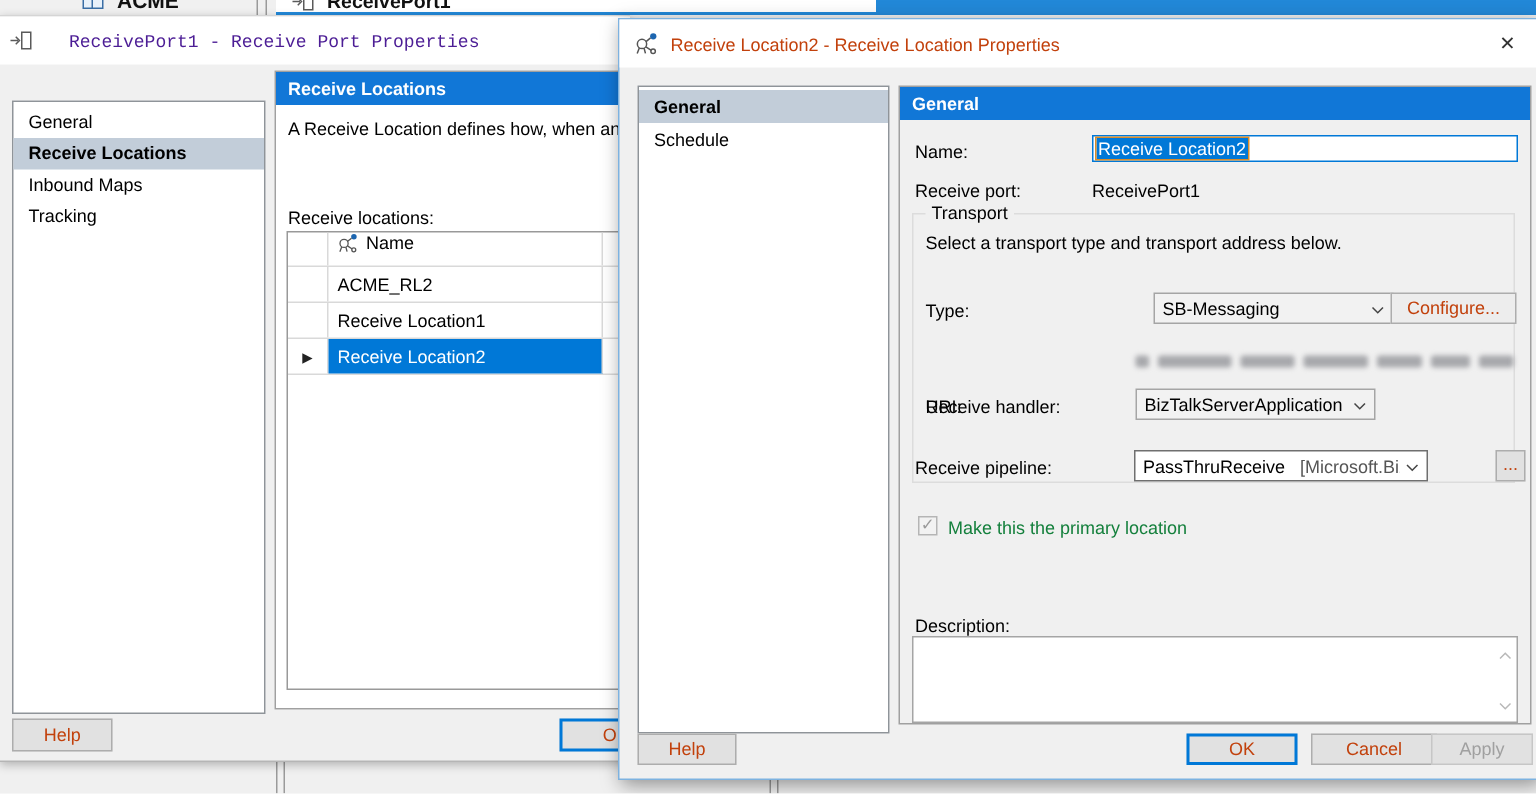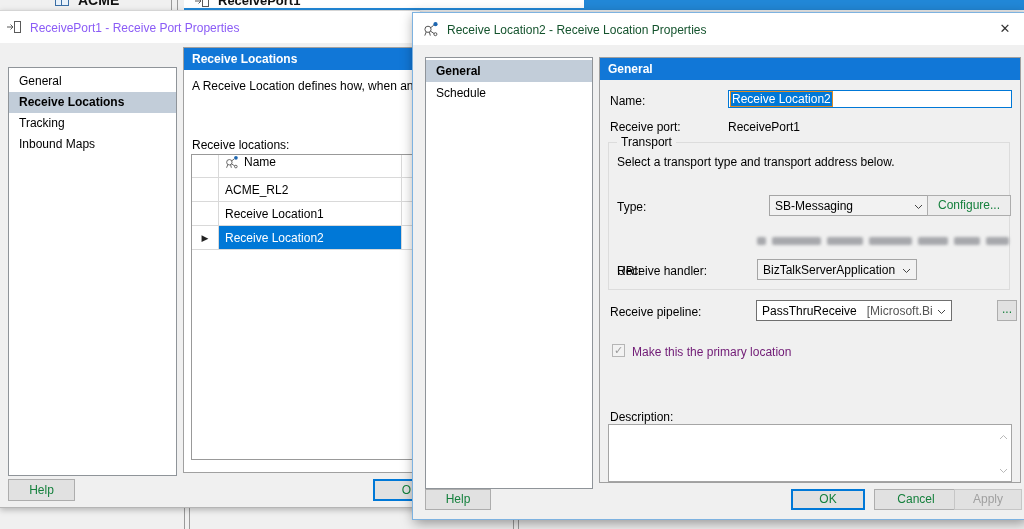--- a/index.html
+++ b/index.html
@@ -30,21 +30,21 @@
   .nav-sel{font-weight:bold;background:#c2cdd9;}
 
   .panel{position:absolute;border:1px solid #a0a0a0;overflow:hidden;}
   .panel-white{background:#ffffff;}
   .panel-gray{background:#f0f0f0;}
   .bluehead{position:absolute;left:0;top:0;right:0;height:22px;background:#1177d7;color:#fff;
             font-weight:bold;line-height:22px;padding-left:8px;}
 
   .lbl{position:absolute;white-space:nowrap;}
   .btn{position:absolute;background:#e1e1e1;border:1px solid #adadad;text-align:center;
-       font-size:12px;color:#15803d;box-sizing:border-box;}
+       font-size:12px;color:#c2410c;box-sizing:border-box;}
   .btn-focus{border:2px solid #0078d7;}
   .btn-disabled{color:#a0a0a0;border-color:#c6c6c6;}
 
   
   .grid{position:absolute;background:#ffffff;border:1px solid #999;box-sizing:border-box;overflow:hidden;}
   .grid-row{position:relative;height:22px;border-bottom:1px solid #d9d9d9;display:flex;align-items:center;}
   .sel-cell{width:26px;height:100%;border-right:1px solid #d9d9d9;flex:0 0 26px;display:flex;align-items:center;justify-content:center;}
   .name-cell{width:183px;height:100%;border-right:1px solid #d9d9d9;flex:0 0 183px;display:flex;align-items:center;padding-left:6px;box-sizing:border-box;white-space:nowrap;overflow:hidden;}
   .row-selected .name-cell{background:#0078d7;color:#fff;}
   .hdr-cell{font-size:12px;display:flex;align-items:flex-start;gap:5px;}
@@ -62,21 +62,21 @@
   .sel-text{background:#0078d7;color:#fff;outline:1px solid #d98c28;padding:0 1px;line-height:14px;white-space:nowrap;}
 
   .gbox{position:absolute;border:1px solid #dcdcdc;box-sizing:border-box;}
   .legend{position:absolute;top:-8px;left:8px;background:#f0f0f0;padding:0 4px;}
 
   .blur-bar{position:absolute;display:flex;gap:6px;align-items:center;filter:blur(1.6px);}
   .blur-bar span{display:inline-block;height:8px;background:#a7a8ac;border-radius:2px;}
 
   .cbx{position:absolute;width:13px;height:13px;border:1px solid #b5b5b5;background:#f2f2f2;box-sizing:border-box;
        color:#9a9a9a;font-size:11px;line-height:11px;text-align:center;}
-  .cbx-lbl{color:#701a75;}
+  .cbx-lbl{color:#15803d;}
 
   .txtarea{position:absolute;background:#fff;border:1px solid #a5a5a5;box-sizing:border-box;}
   .sc-arrow{position:absolute;right:3px;}
 </style>
 </head>
 <body>
 
 <div class="stage">
 
   <div class="top-strip">
@@ -111,28 +111,28 @@
   <div class="vline" style="left:518px;top:518px;height:11px;z-index:1;"></div>
 
   <div class="dialog back-dialog">
     <div class="titlebar">
       <span class="abs" style="left:6px;top:8px;">
         <svg width="16" height="16">
             <rect x="8.5" y="2.5" width="6" height="11" fill="#fff" stroke="#5a5a5a"></rect>
             <path d="M1 8 h5 M4.5 5.5 L7 8 L4.5 10.5" stroke="#5a5a5a" fill="none"></path>
           </svg>
       </span>
-      <span class="title-text" style="left:30px;color:#8b5cf6;">ReceivePort1 - Receive Port Properties</span>
+      <span class="title-text" style="left:46px;color:#4c1d95;font-family:Liberation Mono, monospace;">ReceivePort1 - Receive Port Properties</span>
     </div>
 
     <div class="navbox" style="left:8px;top:56px;width:167px;height:404px;padding-top:3px;">
       <div class="nav-item">General</div>
       <div class="nav-item nav-sel">Receive Locations</div>
+      <div class="nav-item">Inbound Maps</div>
       <div class="nav-item">Tracking</div>
-      <div class="nav-item">Inbound Maps</div>
     </div>
 
     <div class="panel panel-white" style="left:183px;top:36px;width:237px;height:424px;">
       <div class="bluehead">Receive Locations</div>
       <div class="lbl" style="left:8px;top:31px;">A Receive Location defines how, when and whic</div>
       <div class="lbl" style="left:8px;top:90px;">Receive locations:</div>
 
       <div class="grid" style="left:7px;top:106px;width:229px;height:306px;">
         <div class="grid-row">
           <div class="sel-cell"></div>
@@ -172,41 +172,41 @@
   <div class="dialog front-dialog">
     <div class="titlebar">
       <span class="abs" style="left:10px;top:8px;">
         <svg width="16" height="16" viewBox="0 0 16 16">
             <circle cx="12.5" cy="3.2" r="2.1" fill="#1d66b0"></circle>
             <circle cx="5" cy="8.3" r="3.1" fill="none" stroke="#555"></circle>
             <path d="M7.7 6.7 L10.7 4.3 M7.6 10.2 L11.2 12.6 M3.2 11 L1.8 14.6 M6.4 11.2 L7.3 14.6" stroke="#555" fill="none"></path>
             <circle cx="12.4" cy="13.2" r="1.5" fill="none" stroke="#555"></circle>
           </svg>
       </span>
-      <span class="title-text" style="left:34px;color:#14532d;">Receive Location2 - Receive Location Properties</span>
+      <span class="title-text" style="left:34px;color:#c2410c;">Receive Location2 - Receive Location Properties</span>
       <span class="close-btn" style="right:8px;">✕</span>
     </div>
 
     <div class="navbox" style="left:12px;top:44px;width:166px;height:428px;padding-top:2px;">
       <div class="nav-item nav-sel" style="height:22px;line-height:22px;">General</div>
       <div class="nav-item" style="height:22px;line-height:22px;">Schedule</div>
     </div>
 
     <div class="panel panel-gray" style="left:186px;top:44px;width:420px;height:424px;">
       <div class="bluehead">General</div>
 
       <div class="lbl" style="left:10px;top:36px;">Name:</div>
       <div class="name-input" style="left:128px;top:32px;width:284px;">
         <span class="sel-text">Receive Location2</span>
       </div>
 
       <div class="lbl" style="left:10px;top:62px;">Receive port:</div>
       <div class="lbl" style="left:128px;top:62px;">ReceivePort1</div>
 
-      <div class="gbox" style="left:8px;top:84px;width:402px;height:148px;">
+      <div class="gbox" style="left:8px;top:84px;width:402px;height:180px;">
         <span class="legend">Transport</span>
         <div class="lbl" style="left:8px;top:12px;">Select a transport type and transport address below.</div>
 
         <div class="lbl" style="left:8px;top:57px;">Type:</div>
         <div class="combo" style="left:148px;top:52px;width:160px;margin-left:12px;">
           <span class="tx">SB-Messaging</span>
           <span class="chev">
             <svg width="9" height="6">
                 <polyline points="1,1 4.5,4.5 8,1" stroke="#444" fill="none"></polyline>
               </svg>

